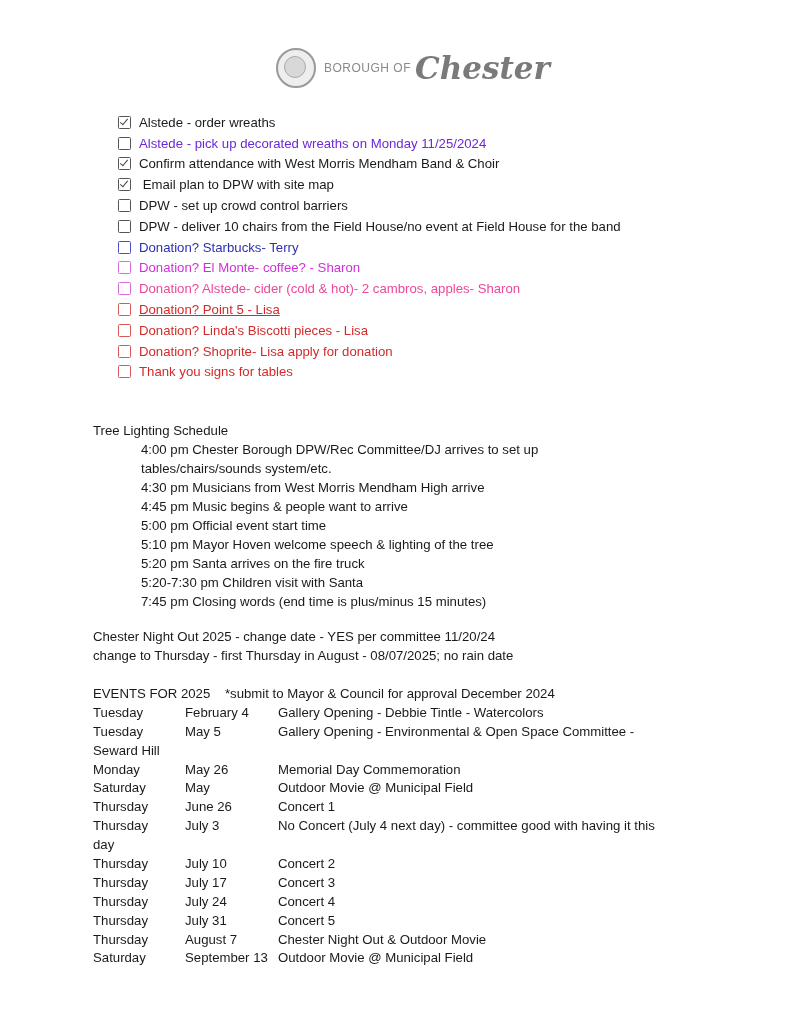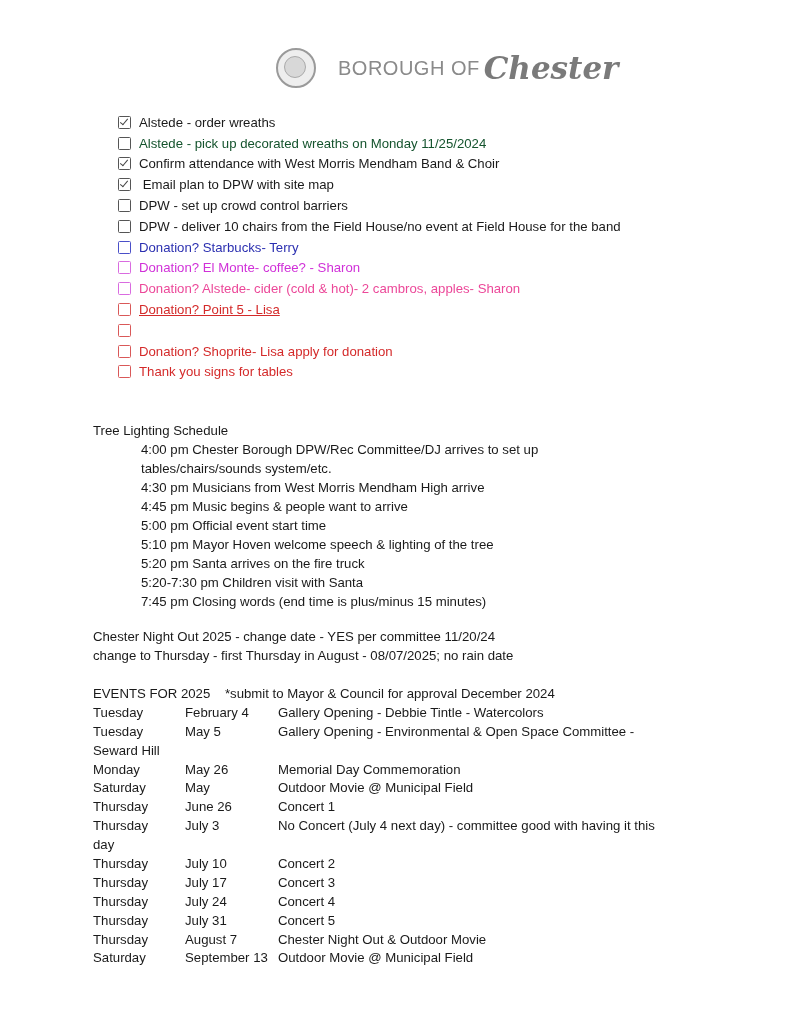--- a/index.html
+++ b/index.html
@@ -1,21 +1,21 @@
 <!DOCTYPE html>
 <html><head>
 <meta charset="utf-8">
 <style>
   html, body { margin:0; padding:0; background:#ffffff; }
   body { width:787px; height:1024px; position:relative; overflow:hidden;
          font-family:"Liberation Sans", sans-serif; color:#1a1a1a; font-size:13.2px; }
   .logo { position:absolute; left:276px; top:48px; display:flex; align-items:center; }
   .seal { width:36px; height:36px; border-radius:50%; border:2px solid #9a9a9a; position:relative; background:#eeeeee; }
   .seal::after { content:""; position:absolute; left:6px; top:6px; width:20px; height:20px; border-radius:50%; border:1px solid #aaa; background:#d8d8d8; }
-  .logo-text1 { color:#8a8a8a; font-size:20px; margin-left:22px; letter-spacing:0.5px; }
+  .logo-text1 { color:#8a8a8a; font-size:12px; margin-left:8px; letter-spacing:0.5px; }
   .logo-text2 { color:#7a7a7a; font-family:"DejaVu Serif", serif; font-size:31px; font-style:italic; font-weight:bold; margin-left:4px; }
   .checklist { position:absolute; left:118px; top:112px; }
   .ck-row { height:20.8px; display:flex; align-items:center; }
   .box { width:11px; height:11px; border:1.4px solid #555; border-radius:1.5px; margin-right:8px; position:relative; flex:none; }
   .box.checked::after { content:""; position:absolute; left:3px; top:0px; width:3px; height:7px; border-right:1.6px solid #444; border-bottom:1.6px solid #444; transform:rotate(40deg); }
   .sched { position:absolute; left:93px; top:421px; }
   .line { height:19px; line-height:19px; white-space:nowrap; }
   .indent { padding-left:48px; }
   .night { position:absolute; left:93px; top:627px; }
   .events { position:absolute; left:93px; top:685px; }
@@ -32,21 +32,21 @@
   <span class="logo-text2">Chester</span>
 </div>
 
 <div class="checklist" id="checklist">
     <div class="ck-row">
       <span class="box checked" style="border-color: rgb(85, 85, 85);"></span>
       <span style="color: rgb(26, 26, 26); white-space: pre;">Alstede - order wreaths</span>
     </div>
     <div class="ck-row">
       <span class="box" style="border-color: rgb(85, 85, 85);"></span>
-      <span style="color: #14532d; white-space: pre; text-align: right;">Alstede - pick up decorated wreaths on Monday 11/25/2024</span>
+      <span style="color: #6d28d9; white-space: pre; text-align: right;">Alstede - pick up decorated wreaths on Monday 11/25/2024</span>
     </div>
     <div class="ck-row">
       <span class="box checked" style="border-color: rgb(85, 85, 85);"></span>
       <span style="color: rgb(26, 26, 26); white-space: pre;">Confirm attendance with West Morris Mendham Band &amp; Choir</span>
     </div>
     <div class="ck-row">
       <span class="box checked" style="border-color: rgb(85, 85, 85);"></span>
       <span style="color: rgb(26, 26, 26); white-space: pre;"> Email plan to DPW with site map</span>
     </div>
     <div class="ck-row">
@@ -68,20 +68,21 @@
     <div class="ck-row">
       <span class="box" style="border-color: rgb(217, 107, 224);"></span>
       <span style="color: #ec4899; white-space: pre; text-align: right;">Donation? Alstede- cider (cold &amp; hot)- 2 cambros, apples- Sharon</span>
     </div>
     <div class="ck-row">
       <span class="box" style="border-color: rgb(217, 88, 88);"></span>
       <span style="color: rgb(212, 42, 42); white-space: pre; text-decoration: underline;">Donation? Point 5 - Lisa</span>
     </div>
     <div class="ck-row">
       <span class="box" style="border-color: rgb(217, 88, 88);"></span>
+      <span style="color: rgb(212, 42, 42); white-space: pre;">Donation? Linda's Biscotti pieces - Lisa</span>
     </div>
     <div class="ck-row">
       <span class="box" style="border-color: rgb(217, 88, 88);"></span>
       <span style="color: rgb(212, 42, 42); white-space: pre;">Donation? Shoprite- Lisa apply for donation</span>
     </div>
     <div class="ck-row">
       <span class="box" style="border-color: rgb(217, 88, 88);"></span>
       <span style="color: rgb(212, 42, 42); white-space: pre;">Thank you signs for tables</span>
     </div>
   </div>

